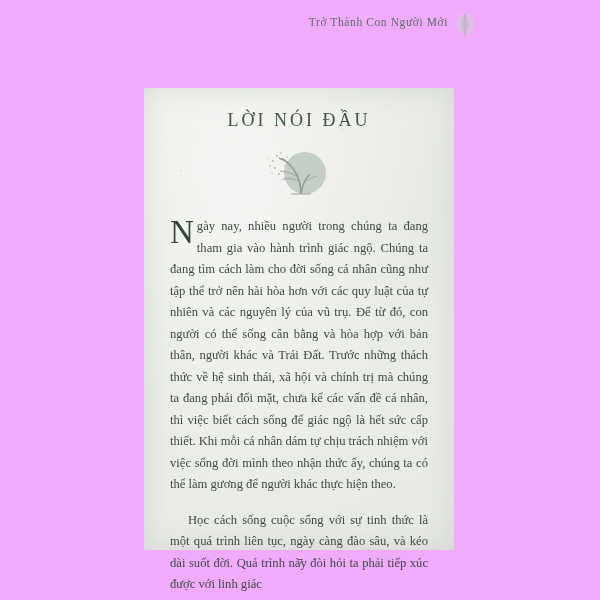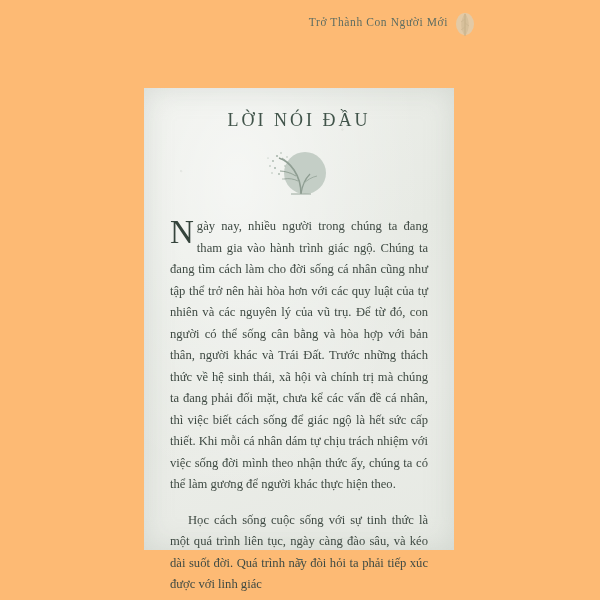--- a/index.html
+++ b/index.html
@@ -11,21 +11,21 @@
     height: 600px;
     background: #ffffff;
     font-family: "Liberation Serif", serif;
     overflow: hidden;
   }
 
   #page {
     position: relative;
     width: 600px;
     height: 600px;
-    background: #fdba74;
+    background: #f0abfc;
     overflow: hidden;
   }
 
   
   #running-header {
     position: absolute;
     top: 16px;
     left: 0;
     width: 600px;
     height: 34px;

